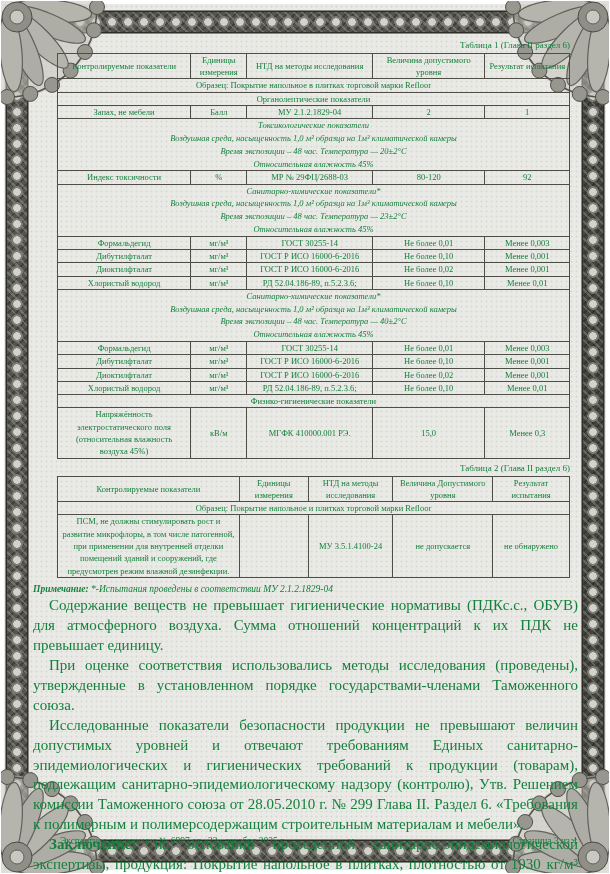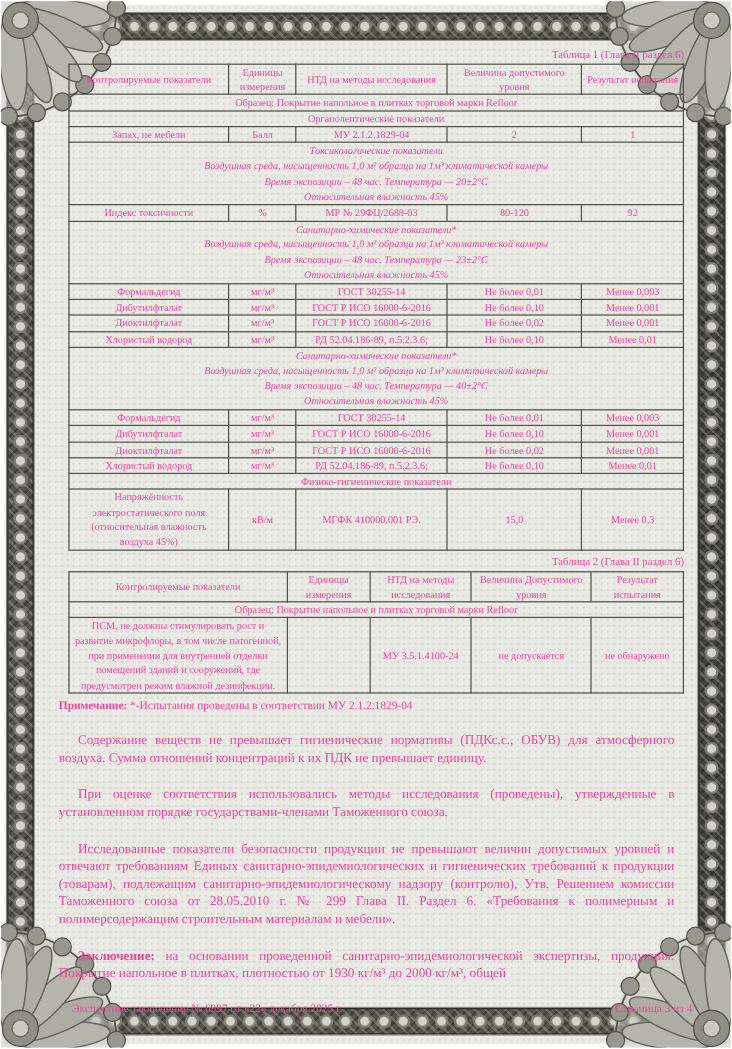--- a/index.html
+++ b/index.html
@@ -1,17 +1,17 @@
 <!DOCTYPE html>
 <html><head>
 <meta charset="utf-8">
 <style>
   html,body{margin:0;padding:0;background:#ffffff;}
   .page{position:relative;width:610px;height:874px;background:#ffffff;overflow:hidden;
-        font-family:"Liberation Serif", "DejaVu Serif", serif;color:#ec4899;}
+        font-family:"Liberation Serif", "DejaVu Serif", serif;color:#15803d;}
   .paper{position:absolute;inset:4px;background:#e9e9e5;
         background-image:radial-gradient(circle,#d8d8d3 0.8px, rgba(0,0,0,0) 1.2px);
         background-size:5px 5px;}
   
   .band{position:absolute;z-index:2;background-color:#55544e;box-shadow:0 0 0 1px #88877f, inset 0 0 0 1px #2e2e29;}
   .band.h{background-image:
       radial-gradient(circle at 8px 11px,#d3d3cb 0 3.5px,#7d7d75 4px 5.5px,rgba(0,0,0,0) 6px),
       repeating-linear-gradient(45deg,rgba(238,238,232,.20) 0 2px,rgba(0,0,0,0) 2px 6px),
       repeating-linear-gradient(135deg,rgba(10,10,8,.28) 0 2px,rgba(0,0,0,0) 2px 6px);
       background-size:16px 22px,auto,auto;}
@@ -32,23 +32,23 @@
   .corner.br{right:1px;bottom:1px;transform:scale(-1,-1);}
   
   .content{position:absolute;z-index:4;left:33px;top:40px;width:545px;}
   .tcap{font-size:9px;text-align:right;margin:0 8px 2px 0;line-height:1.2;}
   .tcap2{margin-top:4px;}
   table{border-collapse:collapse;table-layout:fixed;width:513px;margin-left:24px;}
   td{border:1px solid #4e4e47;font-size:8.5px;line-height:1.45;text-align:center;
      vertical-align:middle;padding:0 3px;word-wrap:break-word;}
   td.blk div{line-height:1.5;font-style:italic;}
   .notes{font-size:10.5px;margin-top:6px;}
-  .note-line{font-size:9.5px;margin:0 0 2px 16px;}
+  .note-line{font-size:9.5px;margin:0 0 2px 0;font-style:italic;}
   .note-line b{font-weight:bold;}
-  .para{font-size:11px;line-height:1.33;text-align:justify;text-indent:16px;margin:16px;}
+  .para{font-size:15px;line-height:1.33;text-align:justify;text-indent:16px;margin:0;}
   .para b{font-weight:bold;}
   .footer{position:absolute;z-index:4;left:60px;right:33px;bottom:28px;display:flex;
           justify-content:space-between;font-size:9.5px;}
 </style>
 </head>
 <body>
 
 <div class="page">
   <div class="paper"></div>
 

